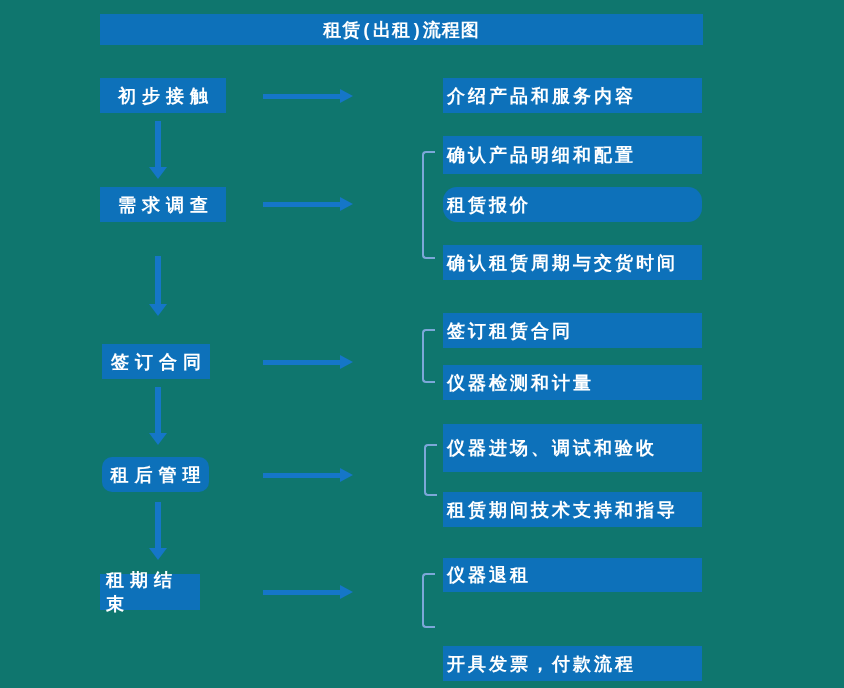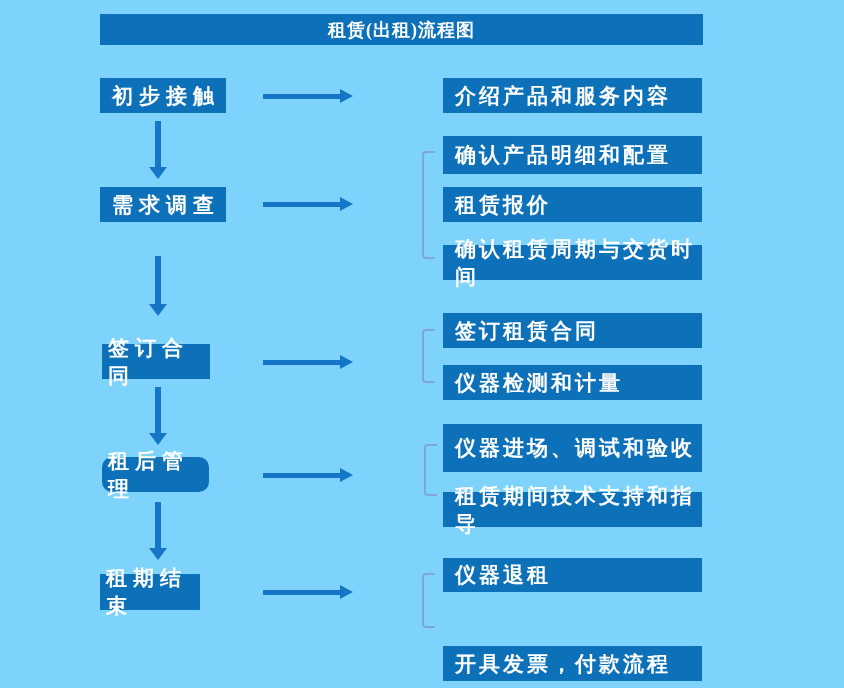--- a/index.html
+++ b/index.html
@@ -1,29 +1,29 @@
 <!DOCTYPE html>
 <html><head>
 <meta charset="utf-8">
 <style>
   html, body { margin: 0; padding: 0; background: #ffffff; }
   .canvas {
     position: relative;
     width: 844px;
     height: 688px;
-    background: #7dd3fc;
-    font-family: Liberation Serif, serif;
+    background: #0f766e;
+    font-family: Liberation Mono, monospace;
     font-weight: bold;
     overflow: hidden;
   }
   .bluebox {
     position: absolute;
     background: #0d71ba;
     color: #ffffff;
-    font-size: 21px;
+    font-size: 18px;
     display: flex;
     align-items: center;
     box-sizing: border-box;
   }
   .titlebar {
     left: 100px; top: 14px; width: 603px; height: 31px;
     justify-content: center;
     font-size: 18px;
     letter-spacing: 1px;
   }
@@ -32,26 +32,26 @@
     letter-spacing: 6px;
     padding-left: 6px;
   }
   .lb1 { left: 100px; top: 78px;  width: 126px; height: 35px; }
   .lb2 { left: 100px; top: 187px; width: 126px; height: 35px; padding-left: 6px; }
   .lb3 { left: 102px; top: 344px; width: 108px; height: 35px; }
   .lb4 { left: 102px; top: 457px; width: 107px; height: 35px; border-radius: 10px; }
   .lb5 { left: 100px; top: 574px; width: 100px; height: 36px; }
   .rightbox {
     left: 443px; width: 259px; height: 35px;
-    padding-left: 12px;
+    padding-left: 4px;
     letter-spacing: 3px;
   }
   .rb1  { top: 78px;  }
   .rb2  { top: 136px; height: 38px; }
-  .rb3  { top: 187px; }
+  .rb3  { top: 187px; border-radius: 14px; }
   .rb4  { top: 245px; }
   .rb5  { top: 313px; }
   .rb6  { top: 365px; }
   .rb7  { top: 424px; height: 48px; }
   .rb8  { top: 492px; }
   .rb9  { top: 558px; height: 34px; }
   .rb10 { top: 646px; text-align: center; }
   .h-arrow {
     position: absolute;
     left: 263px; width: 90px; height: 14px;

